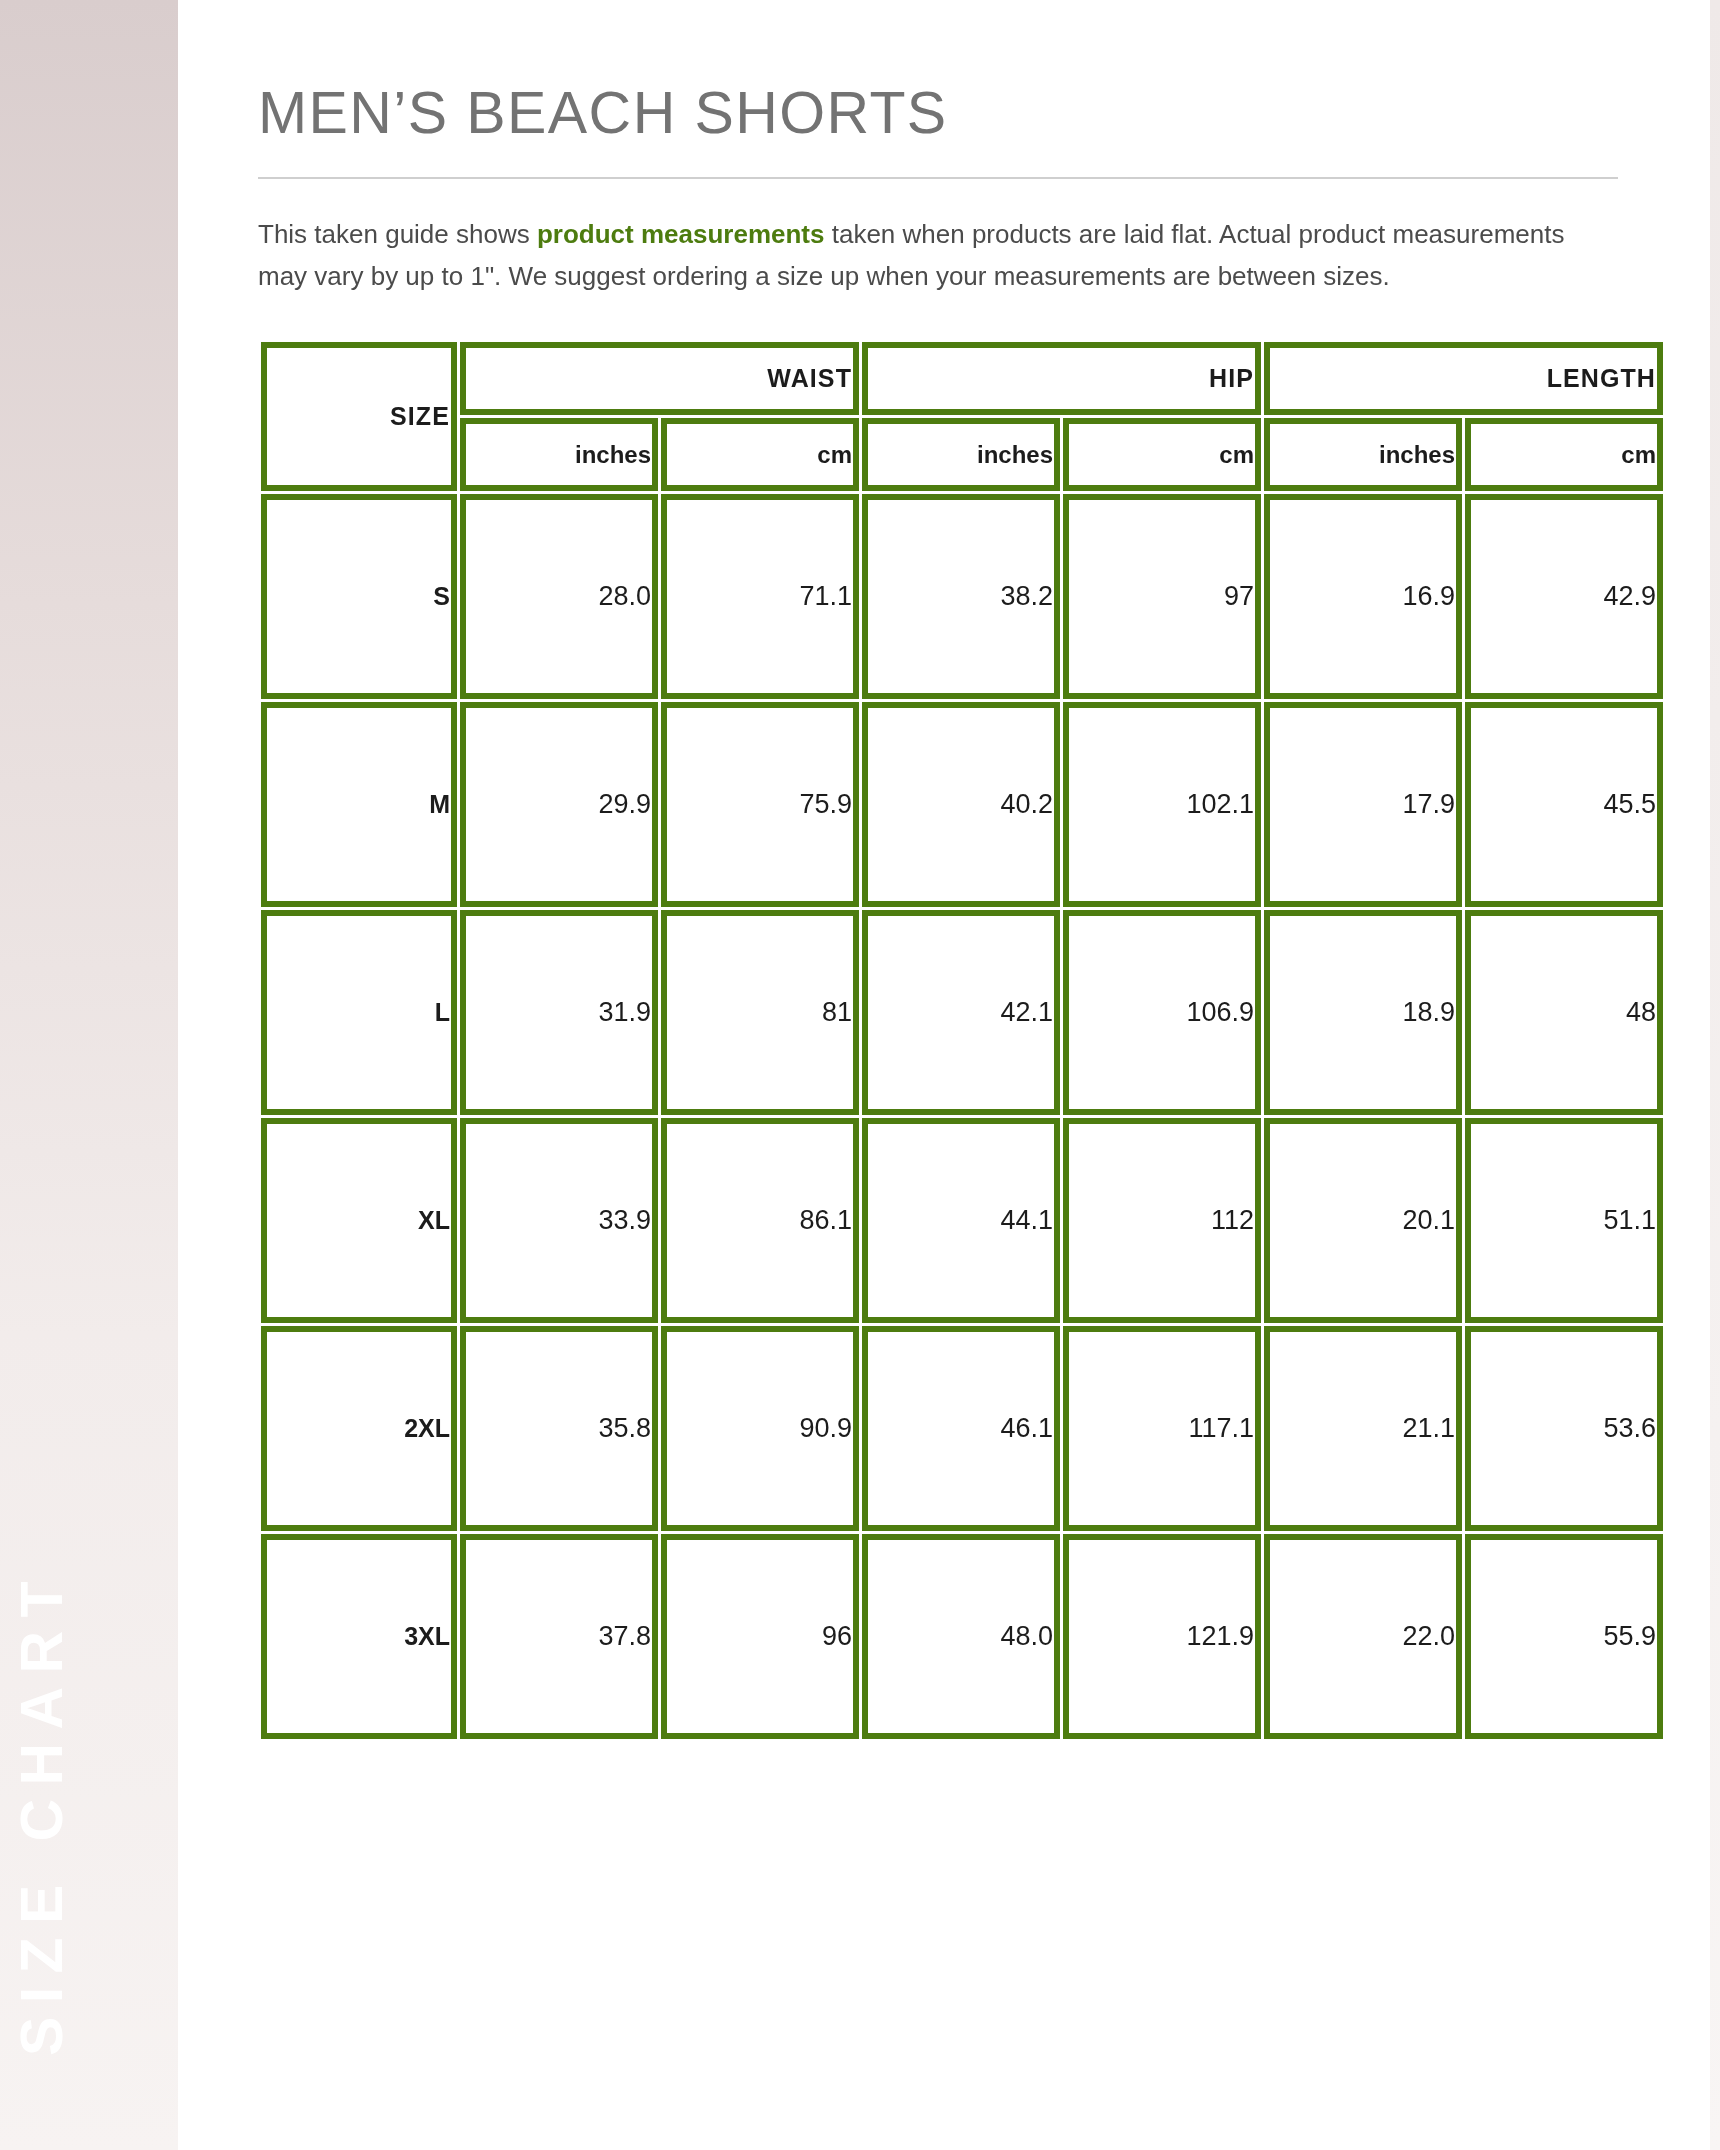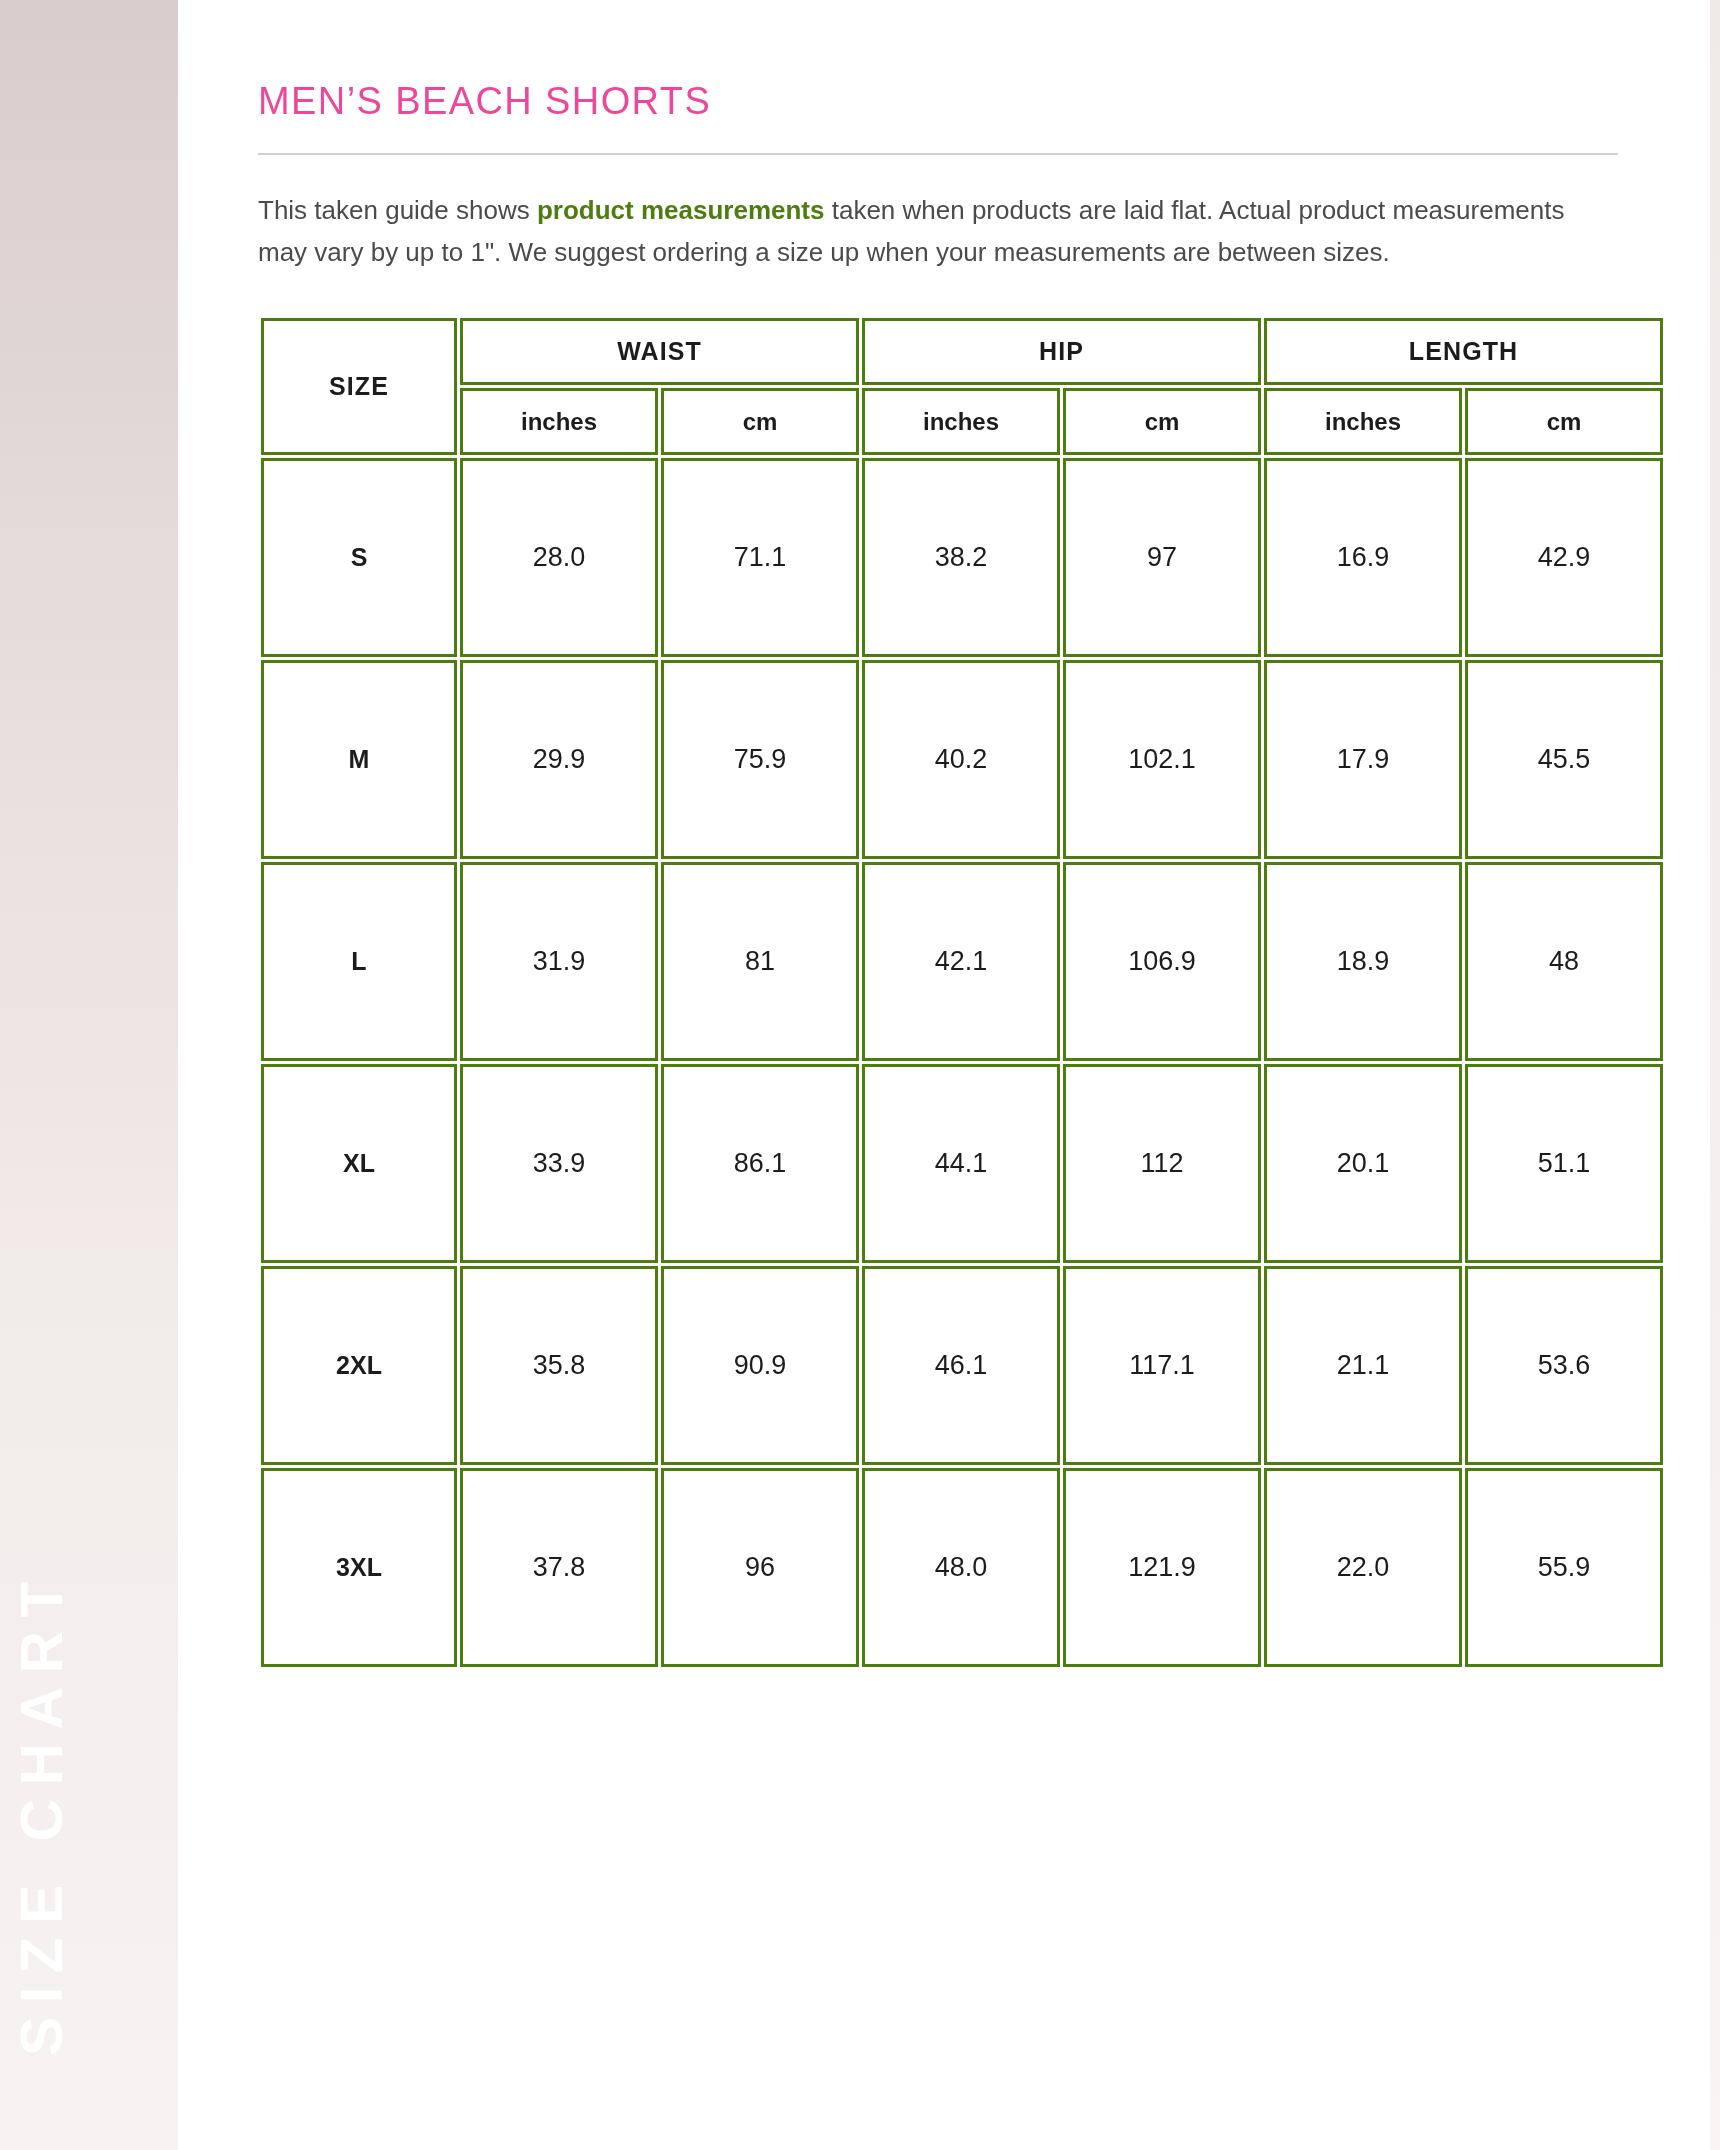--- a/index.html
+++ b/index.html
@@ -73,24 +73,24 @@
     left: 178px;
     top: 21px;
     width: 1520px;
     height: 2109px;
     background: #ffffff;
     box-sizing: border-box;
     padding: 46px 80px 0 80px;
   }
 
   h1.title {
-    font-size: 38px;
+    font-size: 59px;
     font-weight: 400;
     letter-spacing: 1.4px;
-    color: #ec4899;
+    color: #737373;
     margin: 13.4px 0 0 0;
     line-height: 1.15;
     font-family: "Liberation Sans", sans-serif;
   }
 
   .title-rule {
     margin-top: 29px;
     height: 1.9px;
     background: #cfcfcf;
     width: 100%;
@@ -110,22 +110,22 @@
 
   table.size-table {
     margin-top: 42px;
     border-collapse: separate;
     border-spacing: 3.8px;
     width: 100%;
     table-layout: fixed;
   }
   table.size-table td,
   table.size-table th {
-    border: 3px solid #4d7c0f;
-    text-align: center;
+    border: 6px solid #4d7c0f;
+    text-align: right;
     vertical-align: middle;
     color: #1c1c1c;
     background: #ffffff;
   }
   th.group-head {
     font-size: 25px;
     font-weight: bold;
     letter-spacing: 1.1px;
     height: 59px;
   }

